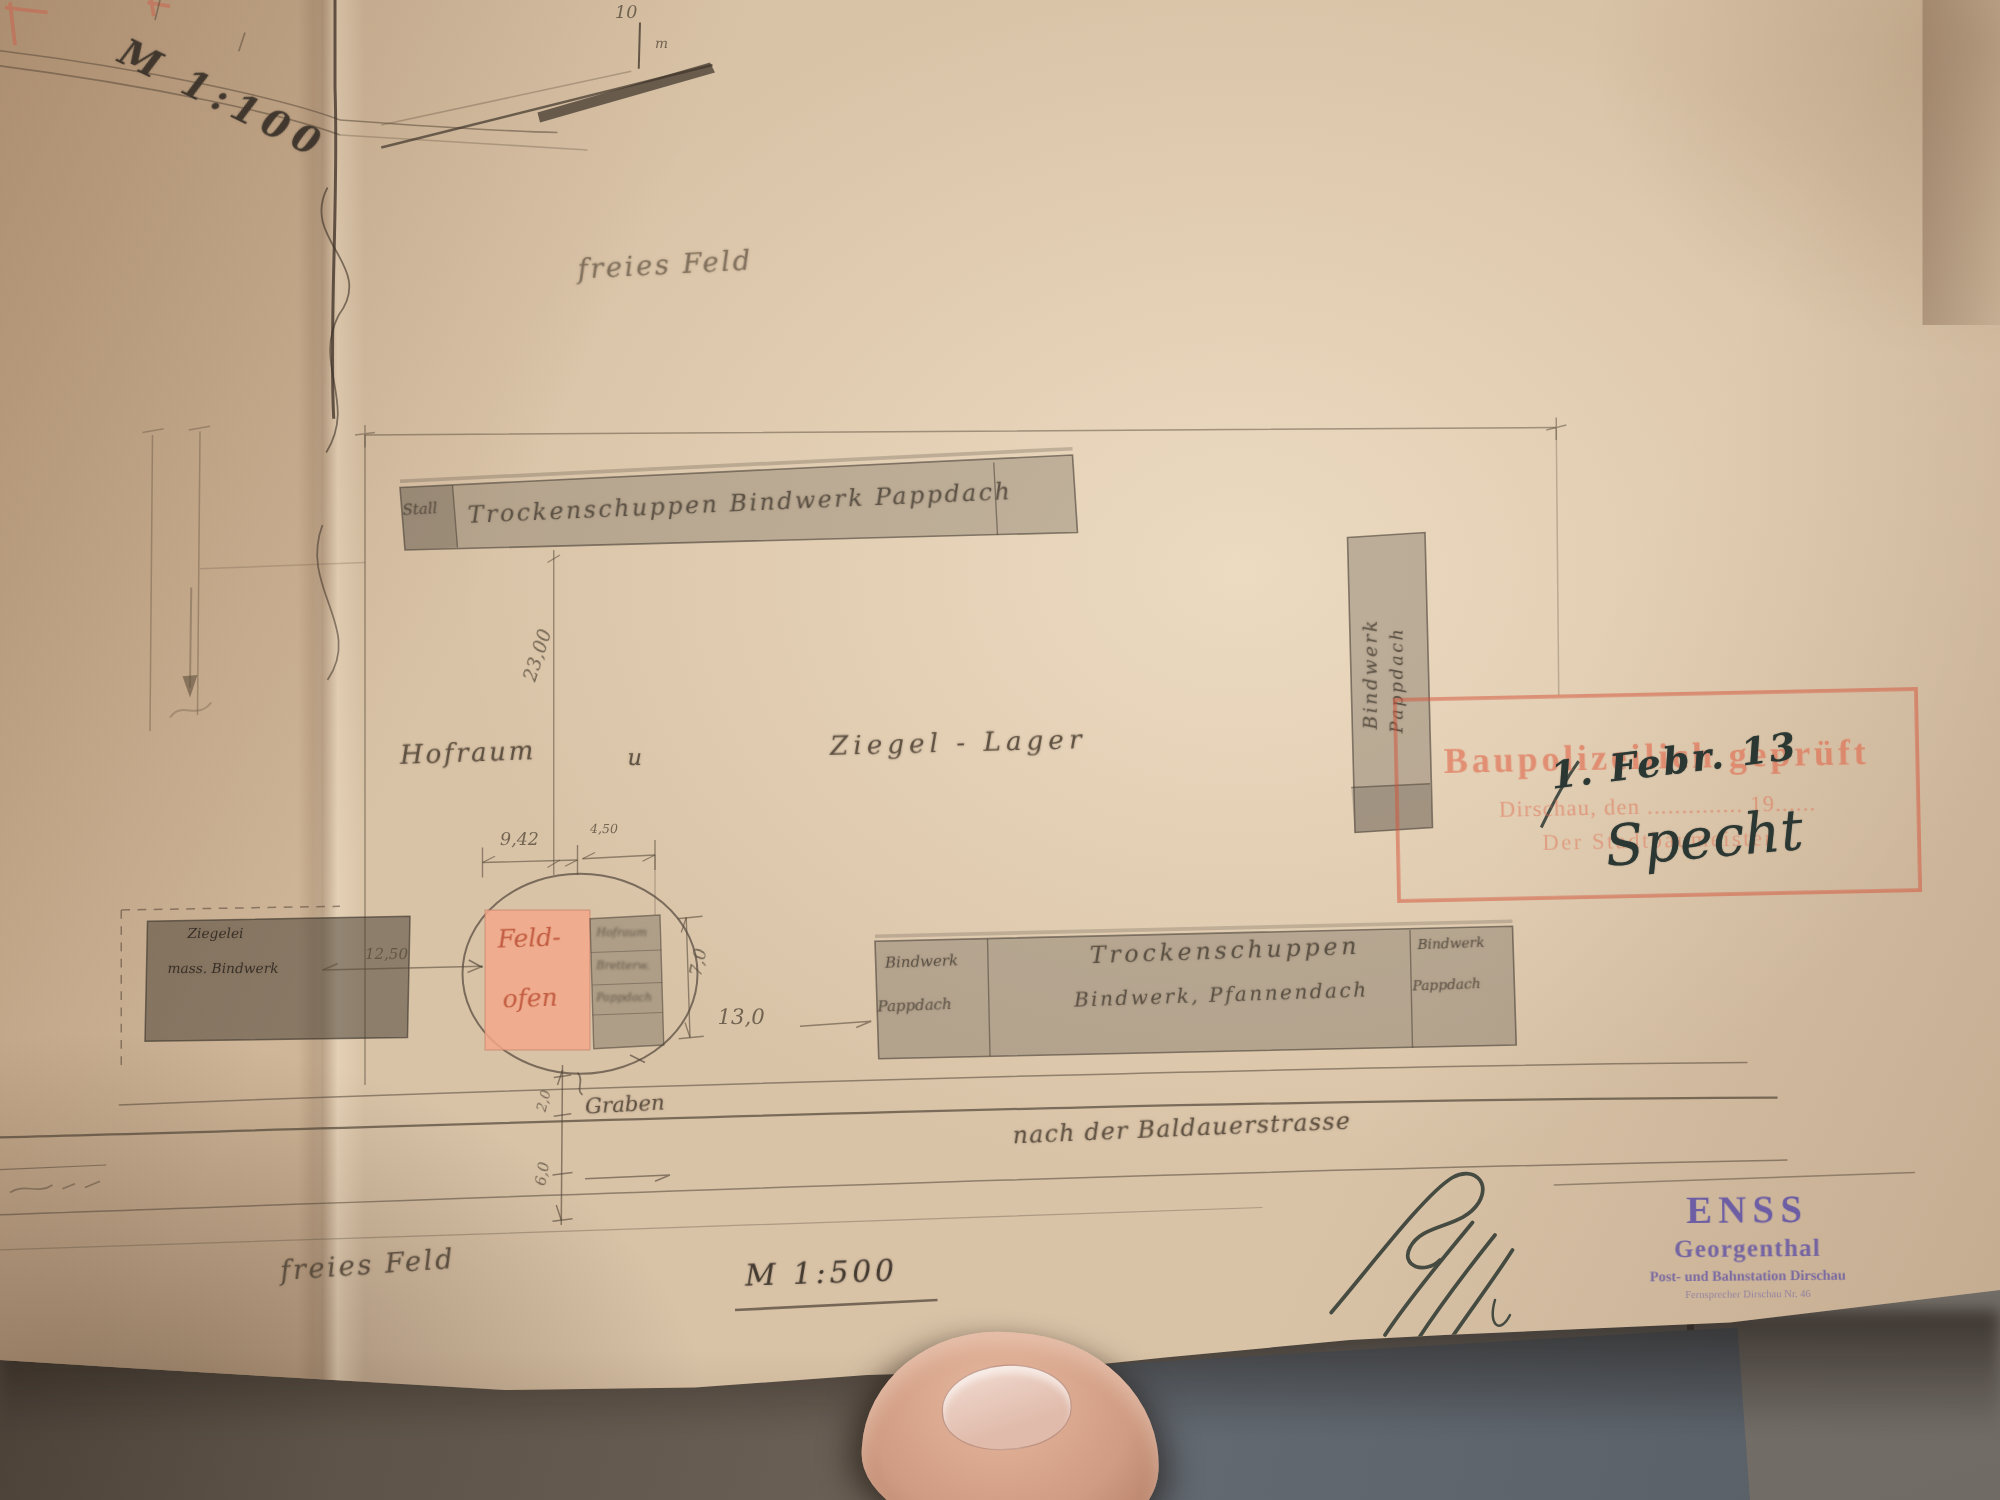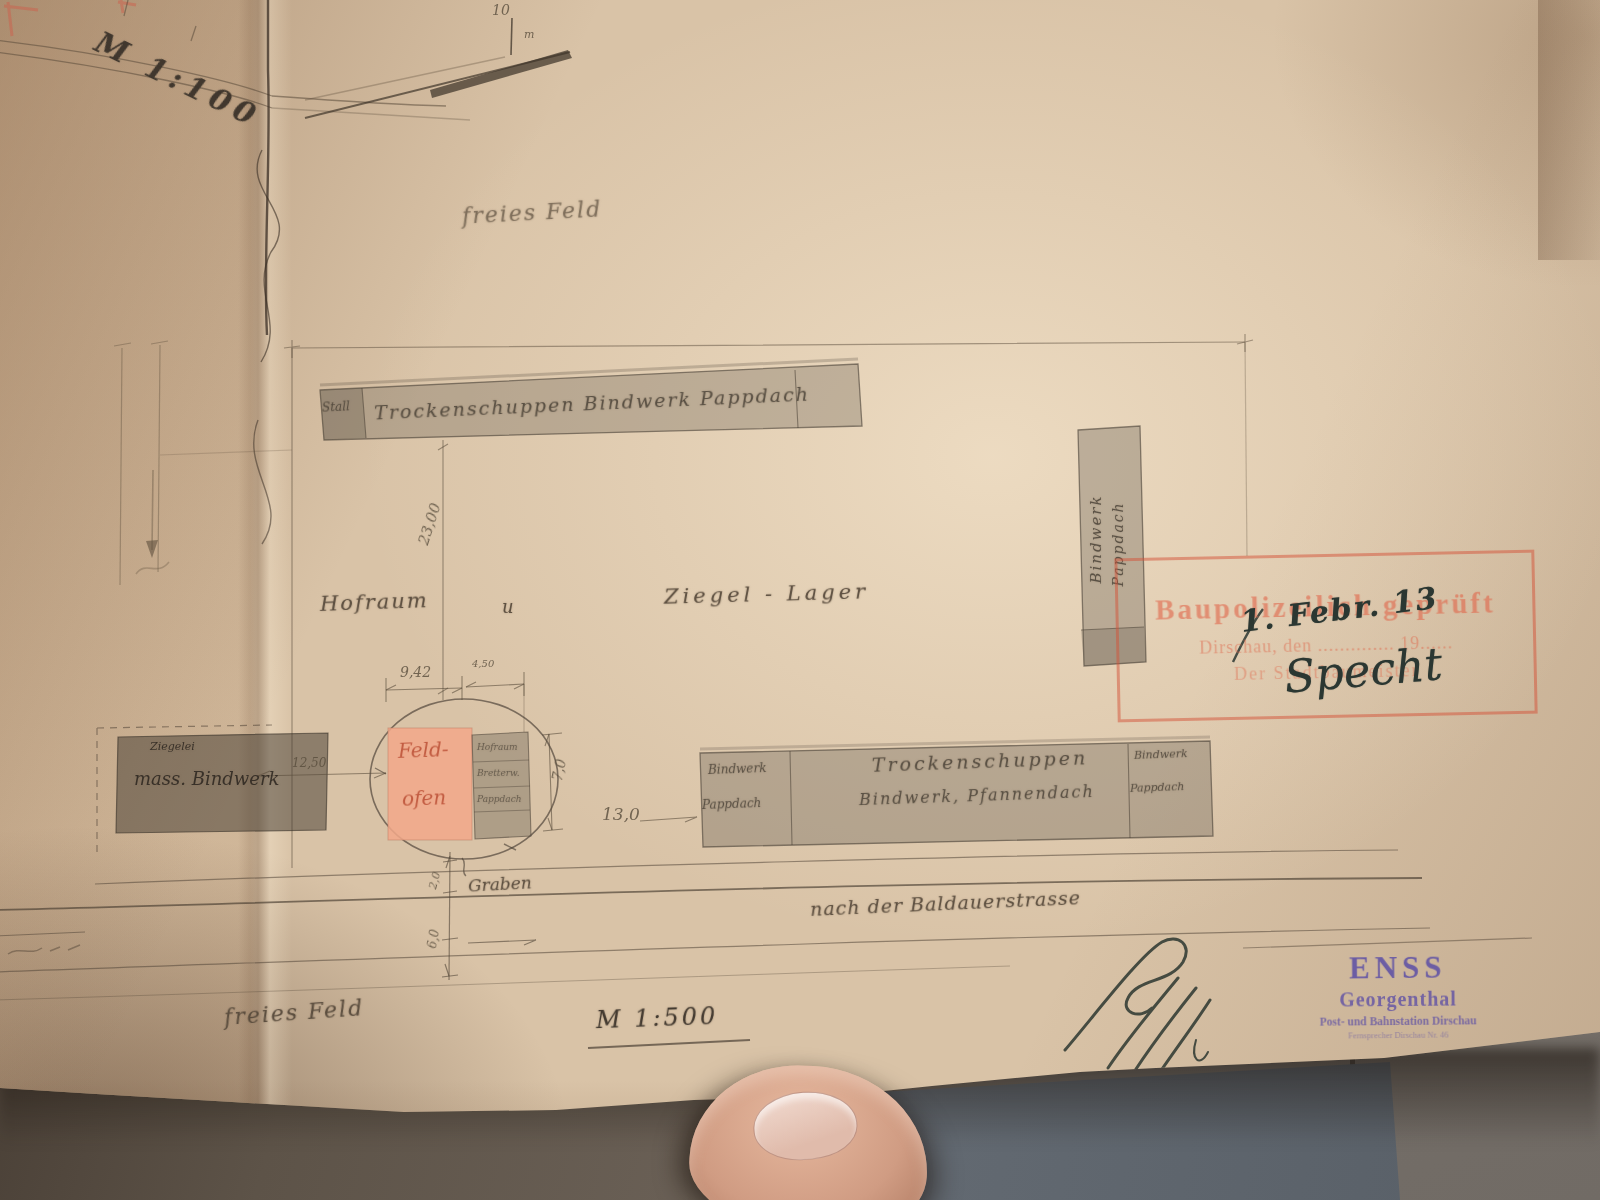--- a/index.html
+++ b/index.html
@@ -231,32 +231,32 @@
 
     <div class="t hw" style="left:320px;top:590px;font-size:21px;transform:rotate(-2deg);letter-spacing:2px;">Hofraum</div>
     <div class="t hw" style="left:502px;top:596px;font-size:18px;">u</div>
     <div class="t hw" style="left:664px;top:582px;font-size:21px;letter-spacing:4px;transform:rotate(-1.5deg);">Ziegel - Lager</div>
 
     <div class="t dim" style="left:408px;top:515px;font-size:15px;transform:rotate(-72deg);">23,00</div>
     <div class="t dim" style="left:400px;top:664px;font-size:14px;">9,42</div>
     <div class="t dim" style="left:472px;top:658px;font-size:10px;">4,50</div>
     <div class="t dim" style="left:548px;top:762px;font-size:14px;transform:rotate(-78deg);">7,0</div>
     <div class="t dim" style="left:292px;top:756px;font-size:12px;">12,50</div>
-    <div class="t dim" style="left:602px;top:804px;font-size:17px;">13,0</div>
+    <div class="t dim" style="left:574px;top:804px;font-size:17px;">13,0</div>
     <div class="t dim" style="left:426px;top:874px;font-size:11px;transform:rotate(-75deg);">2,0</div>
     <div class="t dim" style="left:424px;top:932px;font-size:12px;transform:rotate(-80deg);">6,0</div>
 
     <div class="t red-hw" style="left:398px;top:738px;font-size:20px;transform:rotate(-2deg);">Feld-</div>
     <div class="t red-hw" style="left:402px;top:786px;font-size:20px;transform:rotate(-2deg);">ofen</div>
     <div class="t hw wash-txt" style="left:477px;top:742px;font-size:9px;filter:blur(.7px);opacity:.8;">Hofraum</div>
     <div class="t hw wash-txt" style="left:477px;top:768px;font-size:9px;filter:blur(.7px);opacity:.8;">Bretterw.</div>
     <div class="t hw wash-txt" style="left:477px;top:794px;font-size:9px;filter:blur(.7px);opacity:.8;">Pappdach</div>
 
     <div class="t hw" style="left:150px;top:740px;font-size:11px;color:rgba(38,33,27,.8);filter:blur(.5px);">Ziegelei</div>
-    <div class="t hw" style="left:134px;top:768px;font-size:18px;color:rgba(38,33,27,.8);filter:blur(.5px);">mass. Bindwerk</div>
+    <div class="t hw" style="left:134px;top:768px;font-size:11px;color:rgba(38,33,27,.8);filter:blur(.5px);">mass. Bindwerk</div>
 
     <div class="t hw wash-txt" style="left:708px;top:762px;font-size:12px;transform:rotate(-2deg);">Bindwerk</div>
     <div class="t hw wash-txt" style="left:702px;top:797px;font-size:12px;transform:rotate(-2deg);">Pappdach</div>
     <div class="t hw wash-txt" style="left:840px;top:750px;width:280px;text-align:center;font-size:19px;letter-spacing:3px;transform:rotate(-2deg);">Trockenschuppen</div>
     <div class="t hw wash-txt" style="left:812px;top:786px;width:330px;text-align:center;font-size:16px;letter-spacing:2px;transform:rotate(-2deg);">Bindwerk, Pfannendach</div>
     <div class="t hw wash-txt" style="left:1134px;top:748px;font-size:11px;transform:rotate(-2deg);">Bindwerk</div>
     <div class="t hw wash-txt" style="left:1130px;top:781px;font-size:11px;transform:rotate(-2deg);">Pappdach</div>
 
     <div class="t hw" style="left:468px;top:874px;font-size:17px;transform:rotate(-3deg);">Graben</div>
     <div class="t hw" style="left:810px;top:892px;font-size:19px;letter-spacing:1px;transform:rotate(-2.5deg);">nach der Baldauerstrasse</div>

